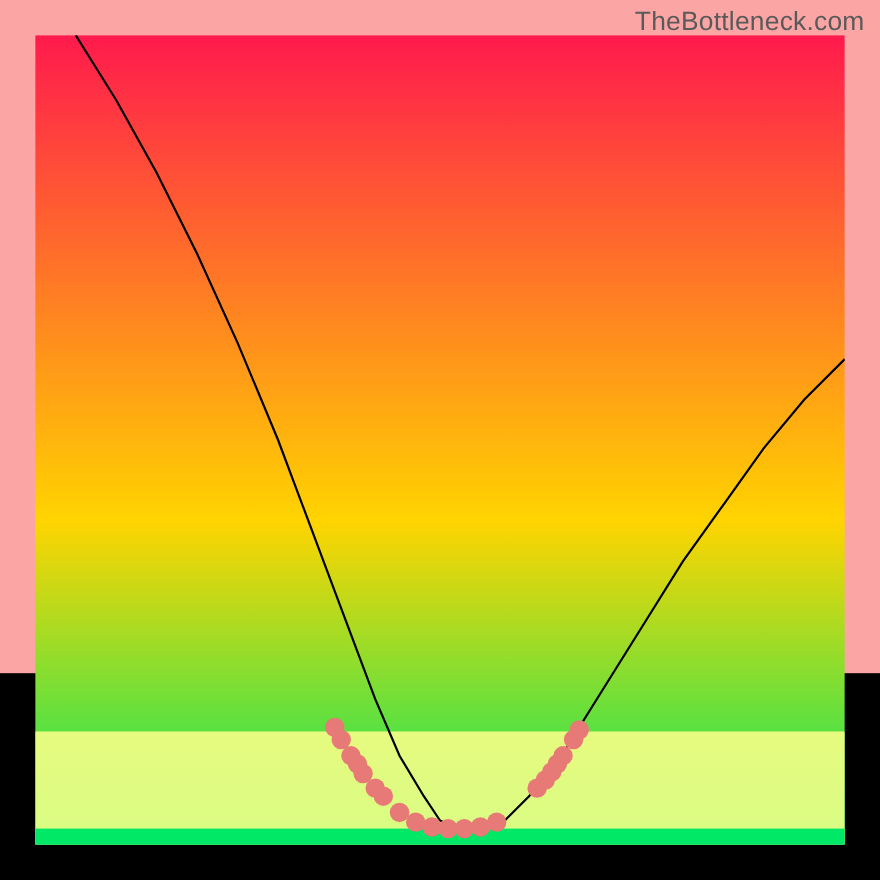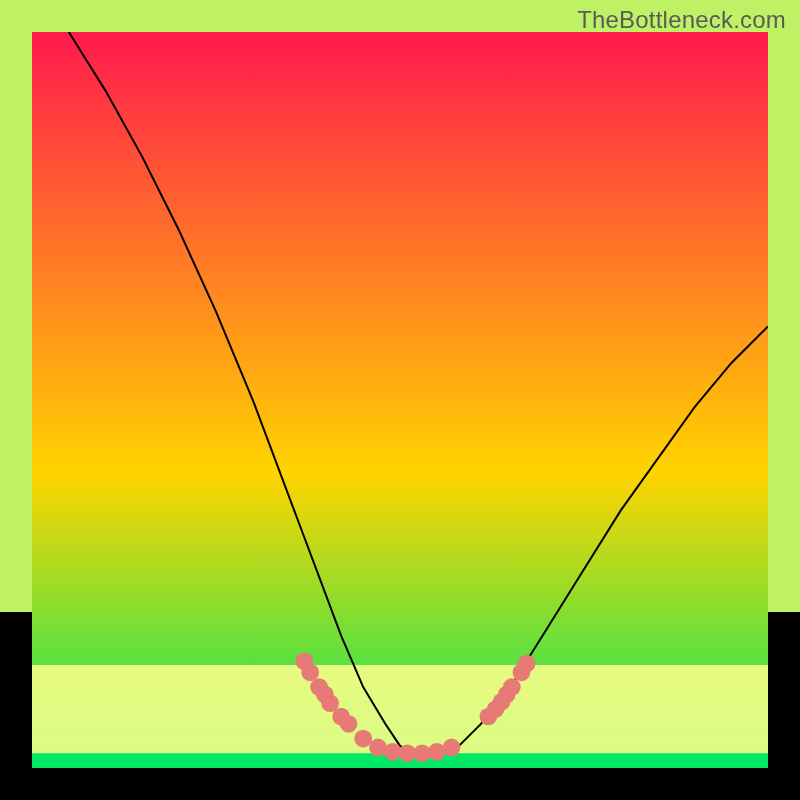--- a/index.html
+++ b/index.html
@@ -8,21 +8,21 @@
     width: 800px;
     height: 800px;
     background: #000;
     font-family: Arial, Helvetica, sans-serif;
     overflow: hidden;
   }
   .frame {
     position: relative;
     width: 800px;
     height: 612px;
-    background: #bef264;
+    background: #fca5a5;
   }
   .watermark {
     position: absolute;
     top: 6px;
     right: 14px;
     color: #5a5a5a;
     font-size: 24px;
     font-weight: 500;
     letter-spacing: 0.2px;
     z-index: 5;

